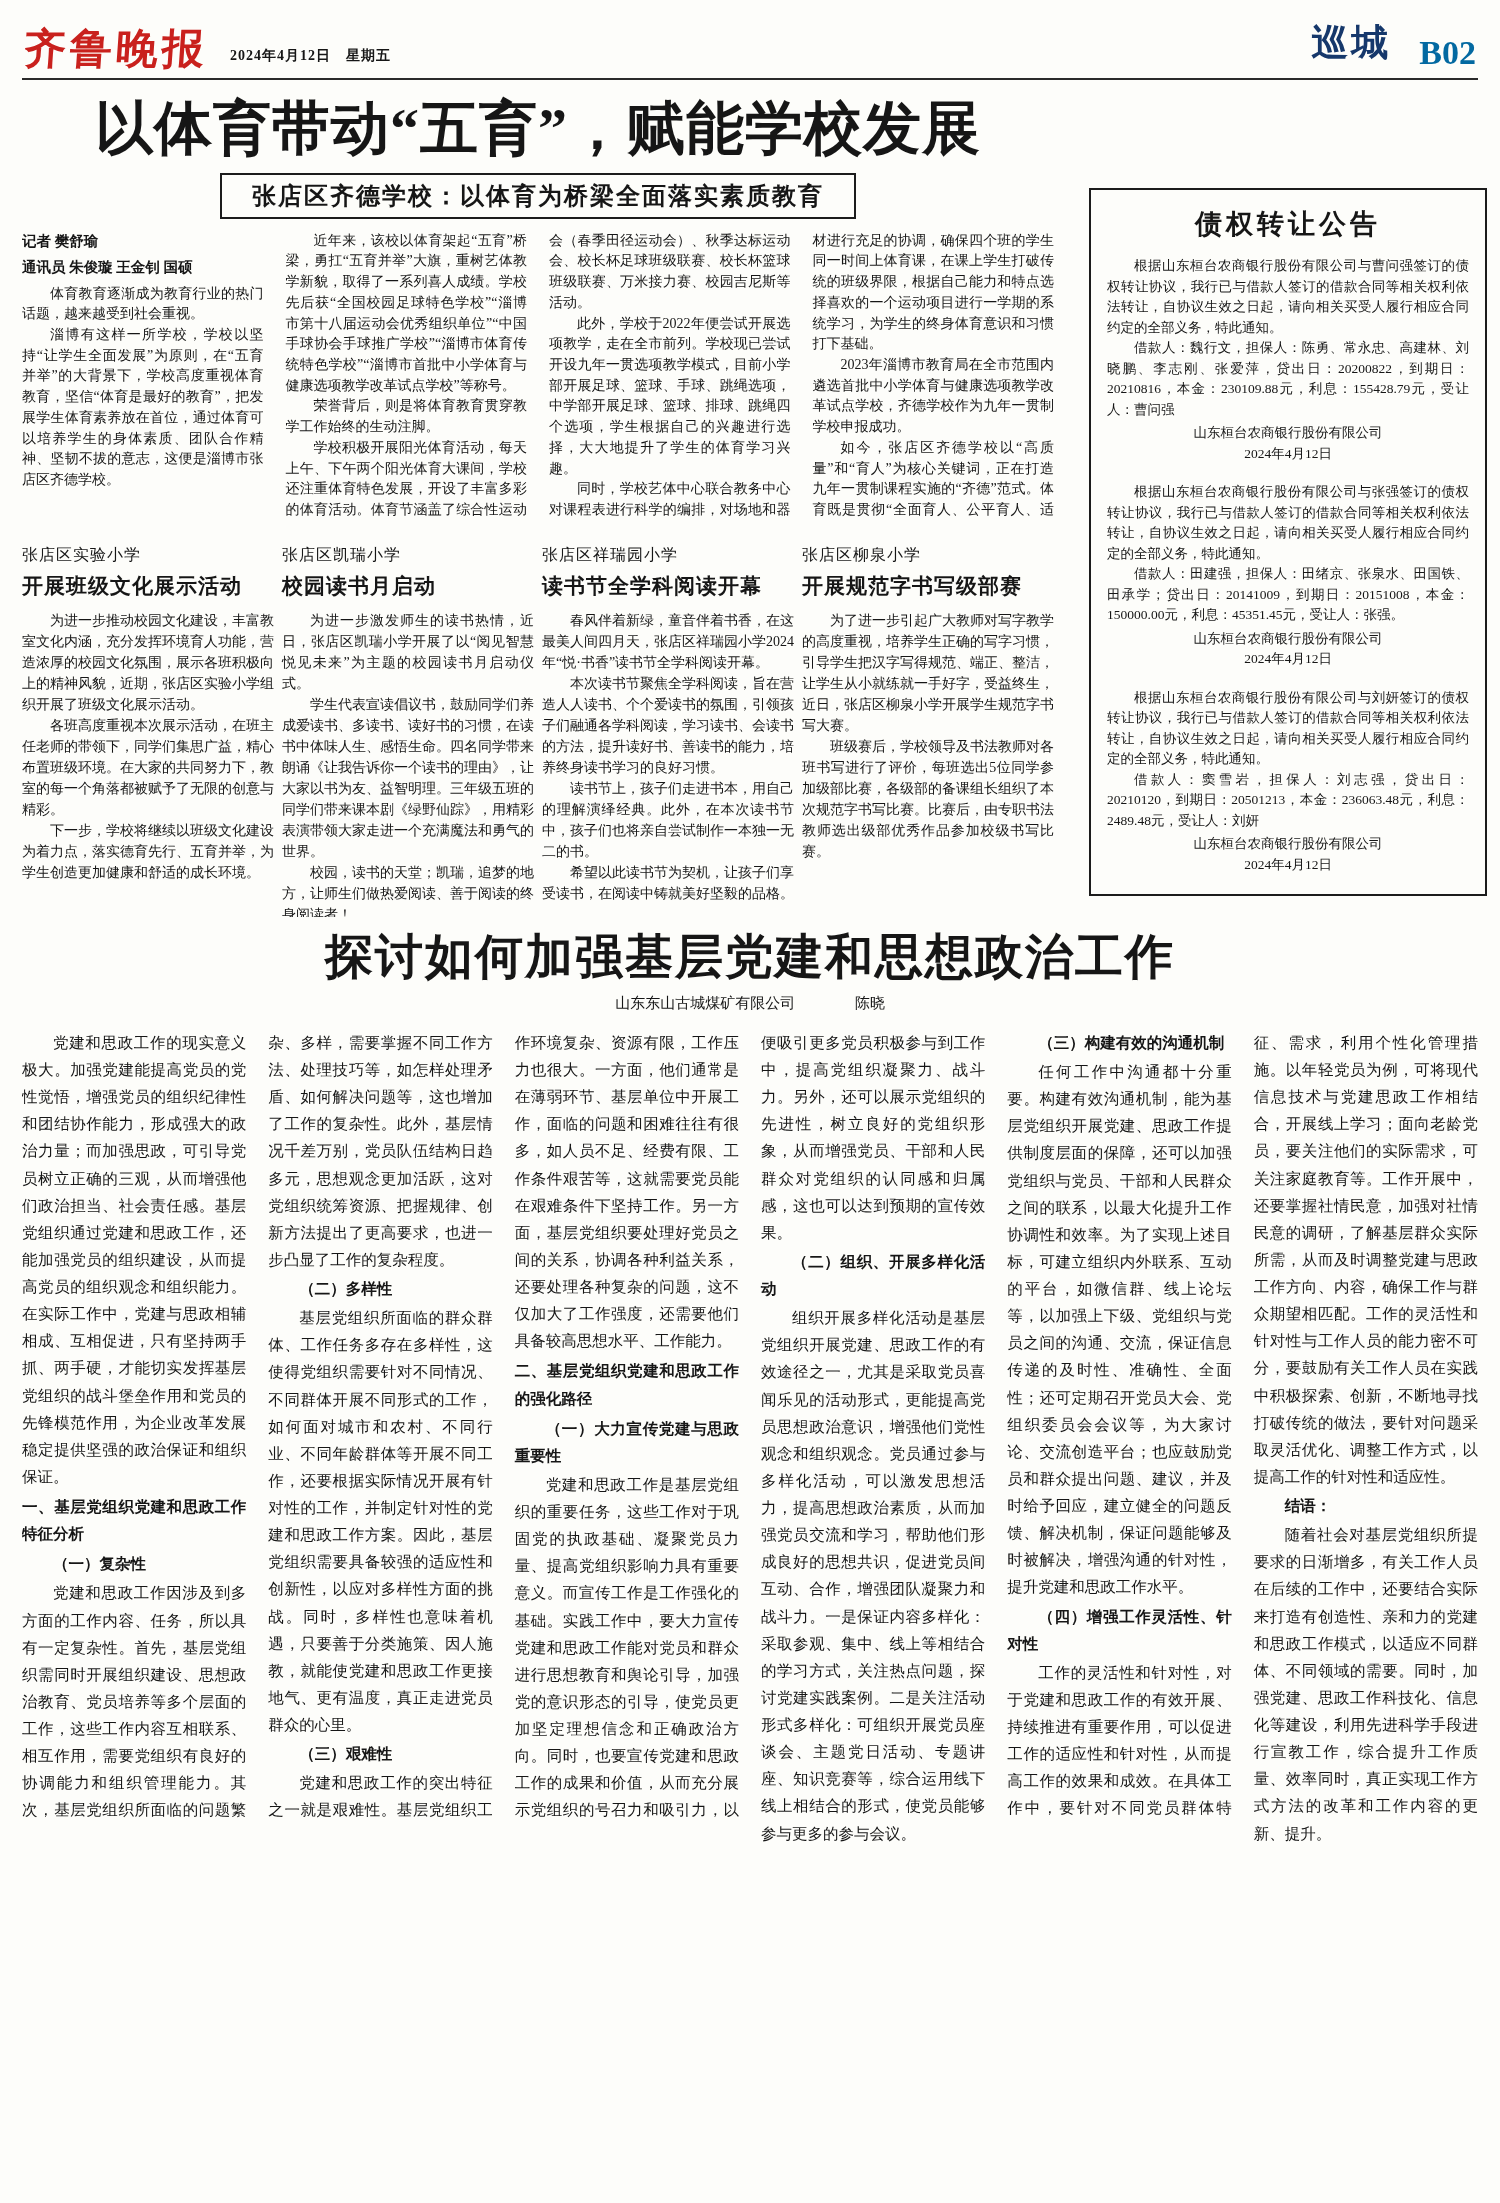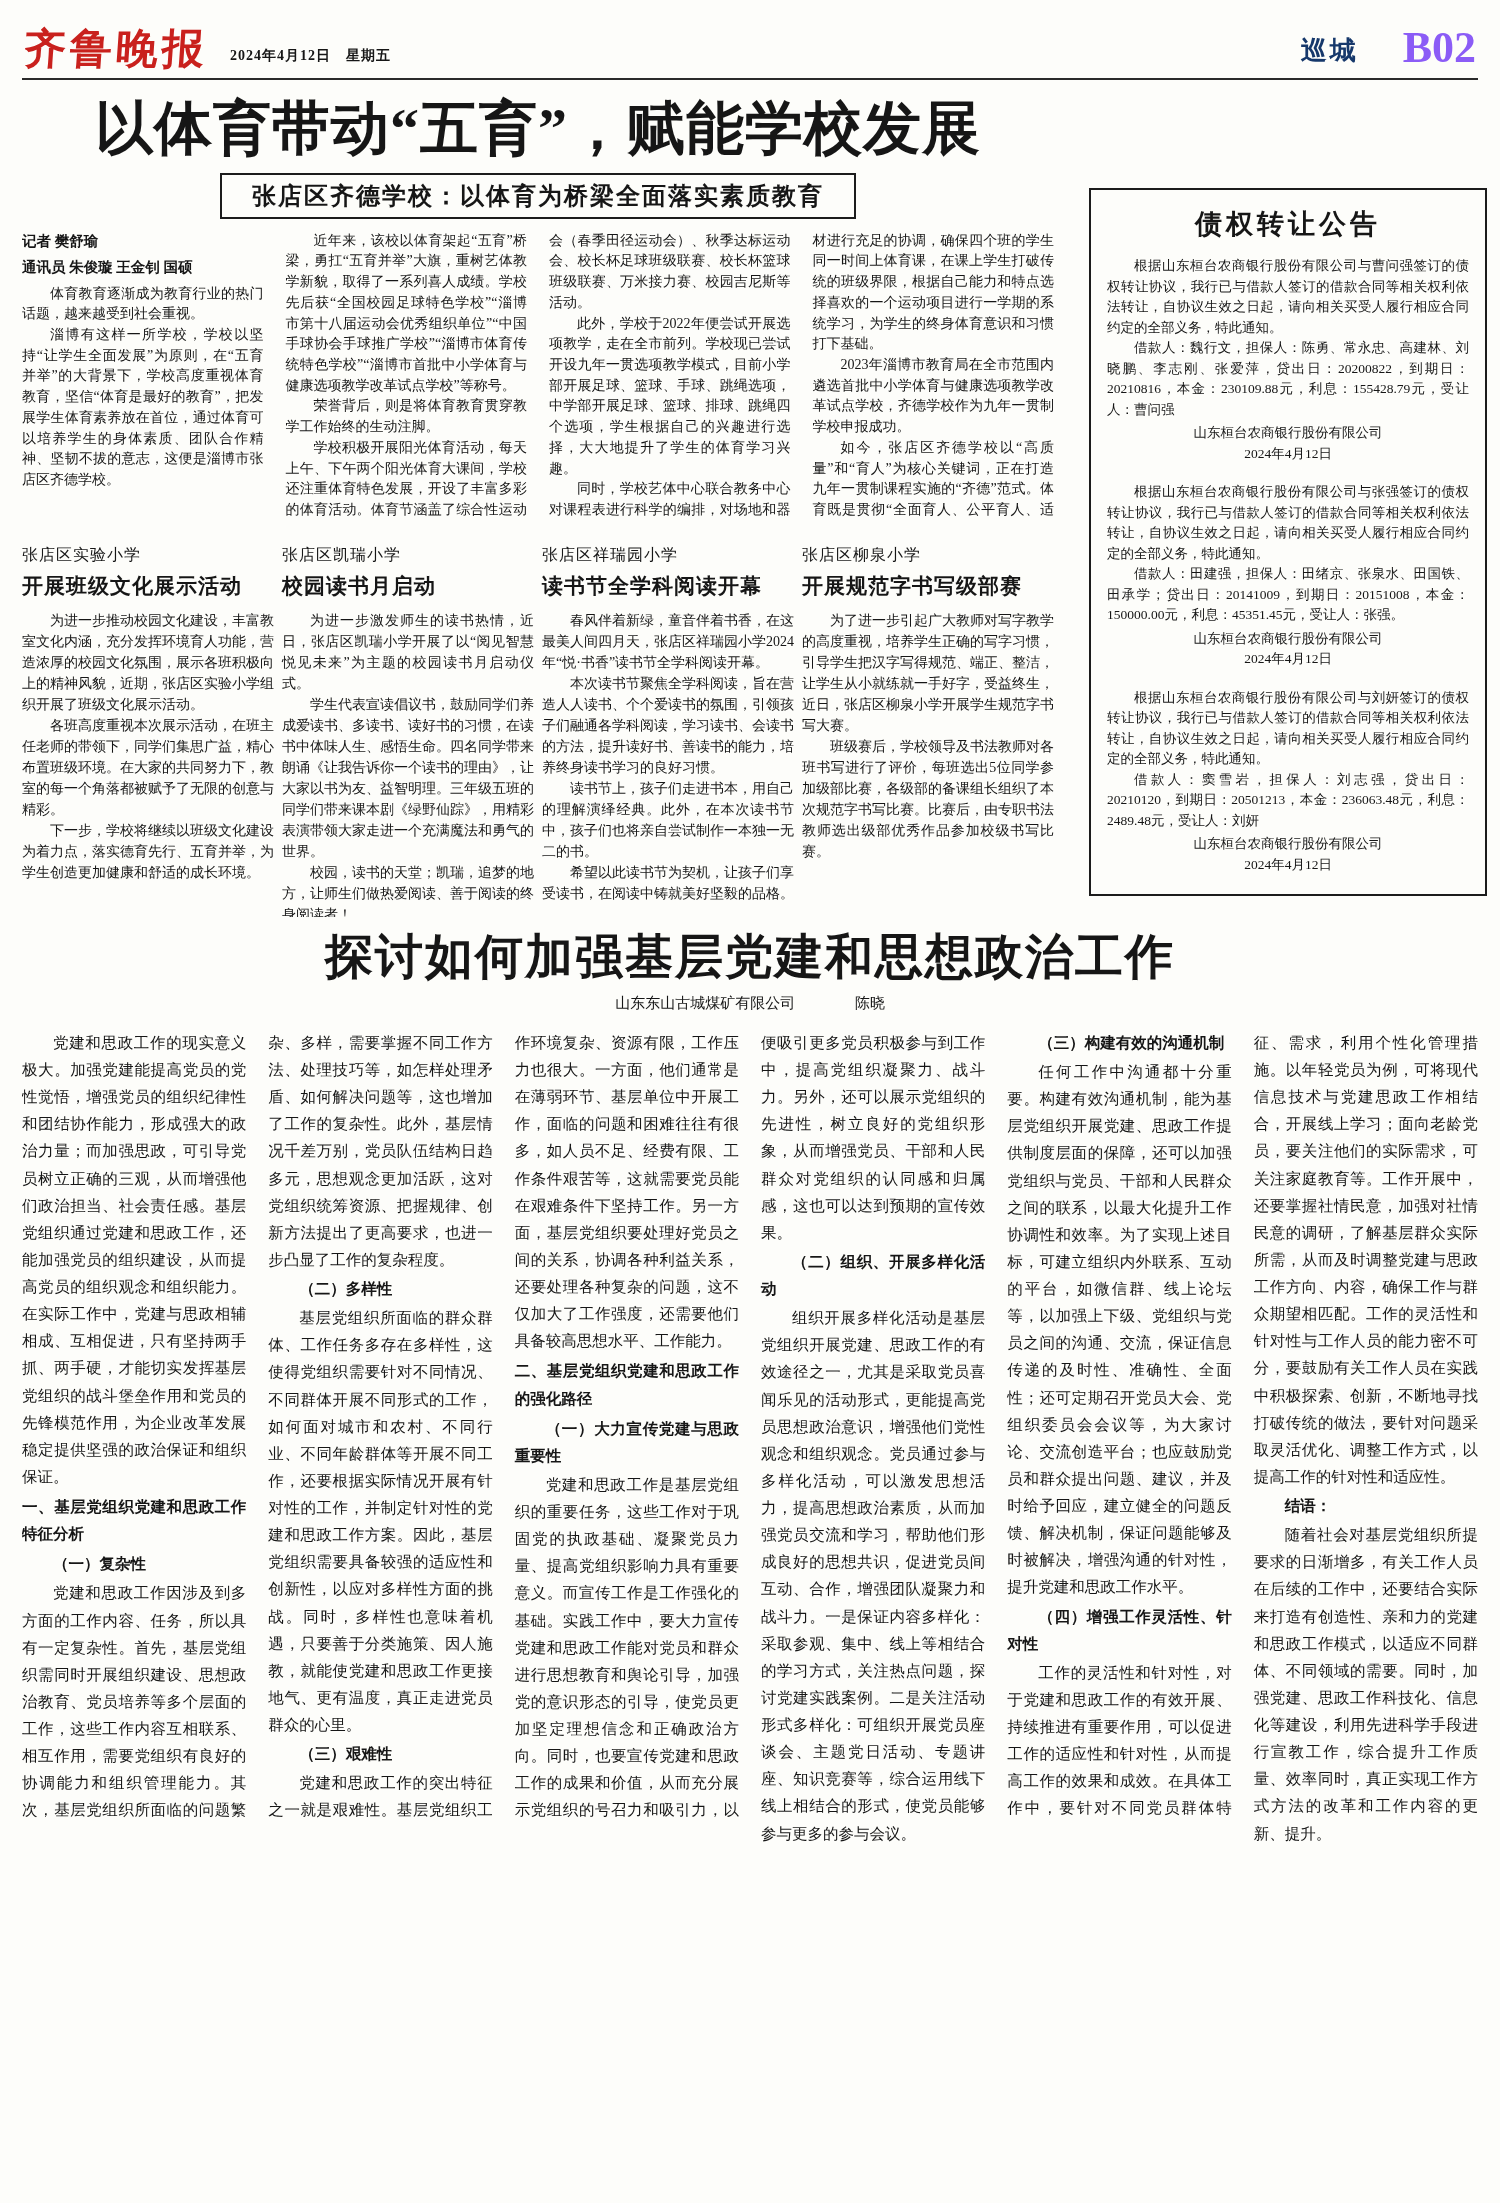--- a/index.html
+++ b/index.html
@@ -7,22 +7,22 @@
     position:relative;width:1500px;height:2203px;margin:0 auto;
     background:#fdfdfa;color:#161616;box-sizing:border-box;
     font-family:"Liberation Serif","DejaVu Serif",serif;
     overflow:hidden;
   }
   
   .masthead{height:78px;display:flex;align-items:flex-end;padding:10px 24px 8px;box-sizing:border-box;}
   .logo{font-size:42px;font-weight:900;color:#c9211d;letter-spacing:4px;line-height:1;transform:skewX(-4deg);}
   .dateline{font-size:14px;margin-left:22px;padding-bottom:5px;letter-spacing:1px;font-weight:bold;}
   .mh-spacer{flex:1;}
-  .section-name{font-size:26px;font-weight:800;color:#16386b;padding-bottom:2px;letter-spacing:3px;}
-  .page-no{font-size:44px;font-weight:900;color:#8b5cf6;margin-left:44px;line-height:1;}
+  .section-name{font-size:37px;font-weight:800;color:#16386b;padding-bottom:2px;letter-spacing:3px;}
+  .page-no{font-size:34px;font-weight:900;color:#0369a1;margin-left:28px;line-height:1;}
   .masthead-rule{border-top:2px solid #2a2a2a;margin:0 22px;}
   
   .top-zone{display:flex;gap:26px;padding:0 22px;box-sizing:border-box;}
   .left-zone{width:1032px;flex:0 0 auto;}
   .main-headline{font-size:58px;font-weight:900;text-align:center;letter-spacing:1px;margin:16px 0 10px;line-height:1.15;}
   .subhead-wrap{text-align:center;}
   .subhead-box{display:inline-block;border:2px solid #1c1c1c;font-size:24px;font-weight:600;padding:5px 30px;letter-spacing:2px;}
   .main-body{margin-top:12px;height:296px;columns:4;column-gap:22px;font-size:14px;line-height:1.48;text-align:justify;overflow:hidden;}
   .byline-line{font-weight:700;margin:0 0 5px;font-size:14.5px;}
   .body-p{margin:0;text-indent:2em;}

